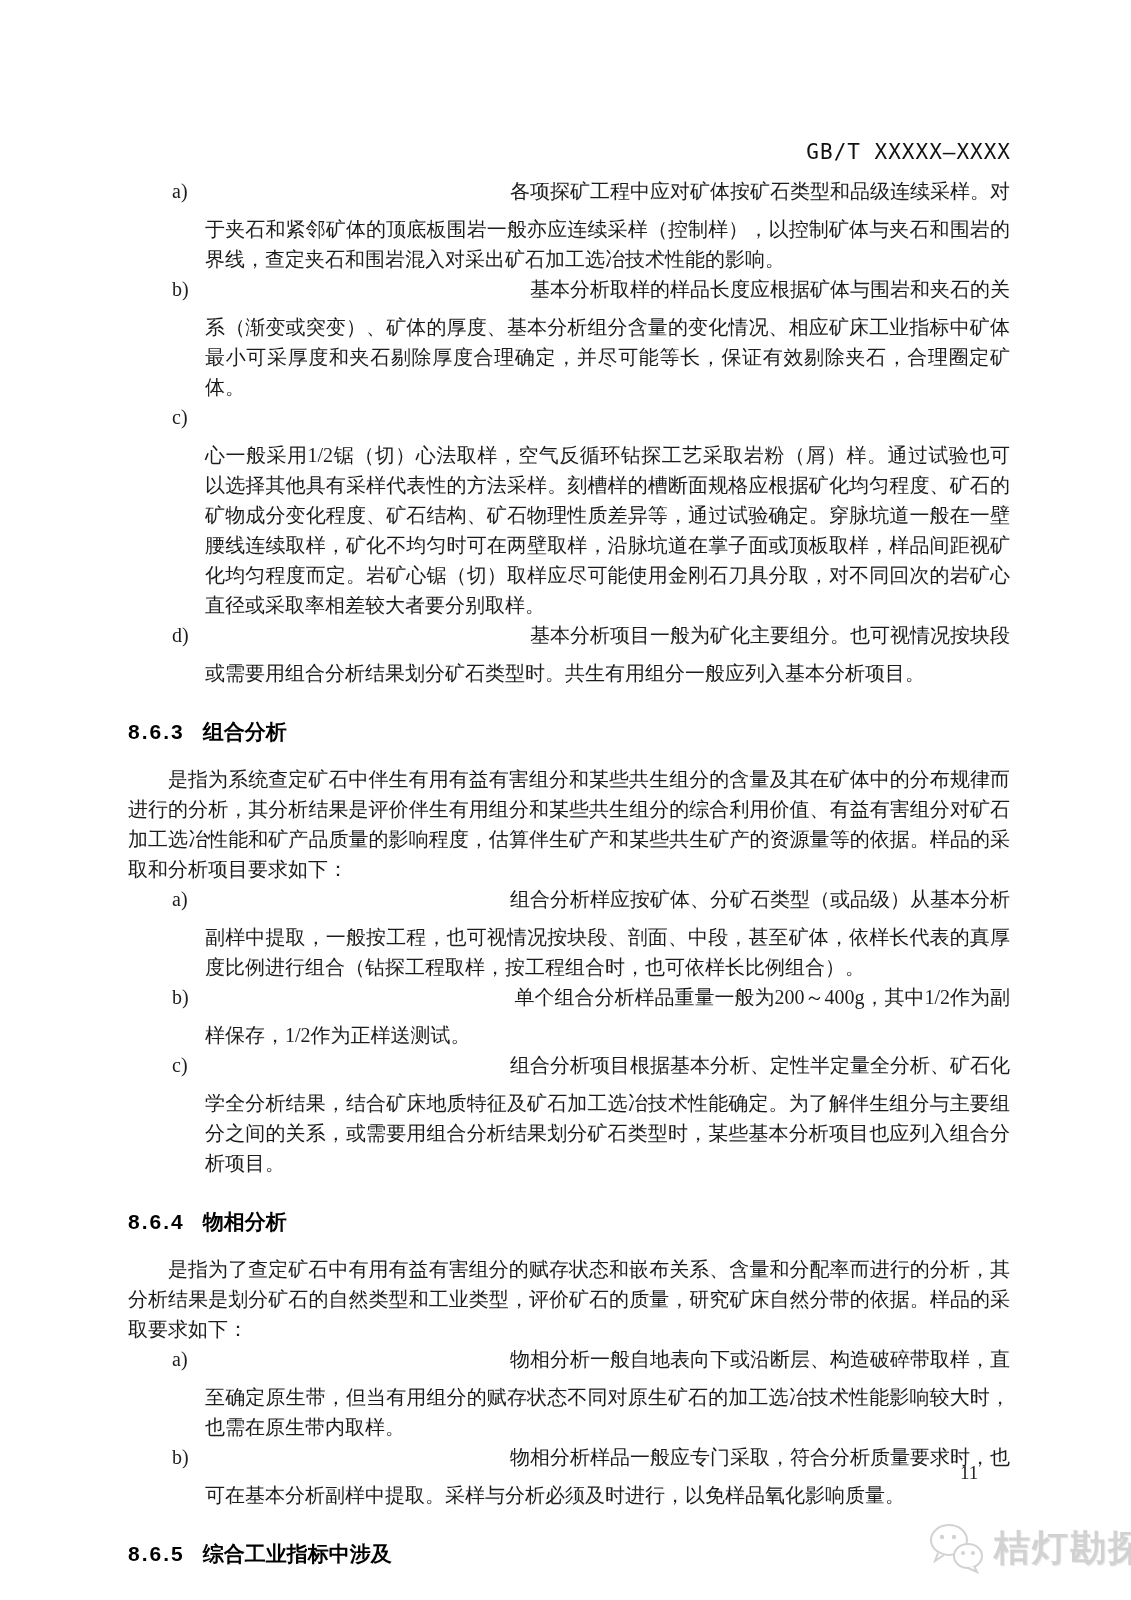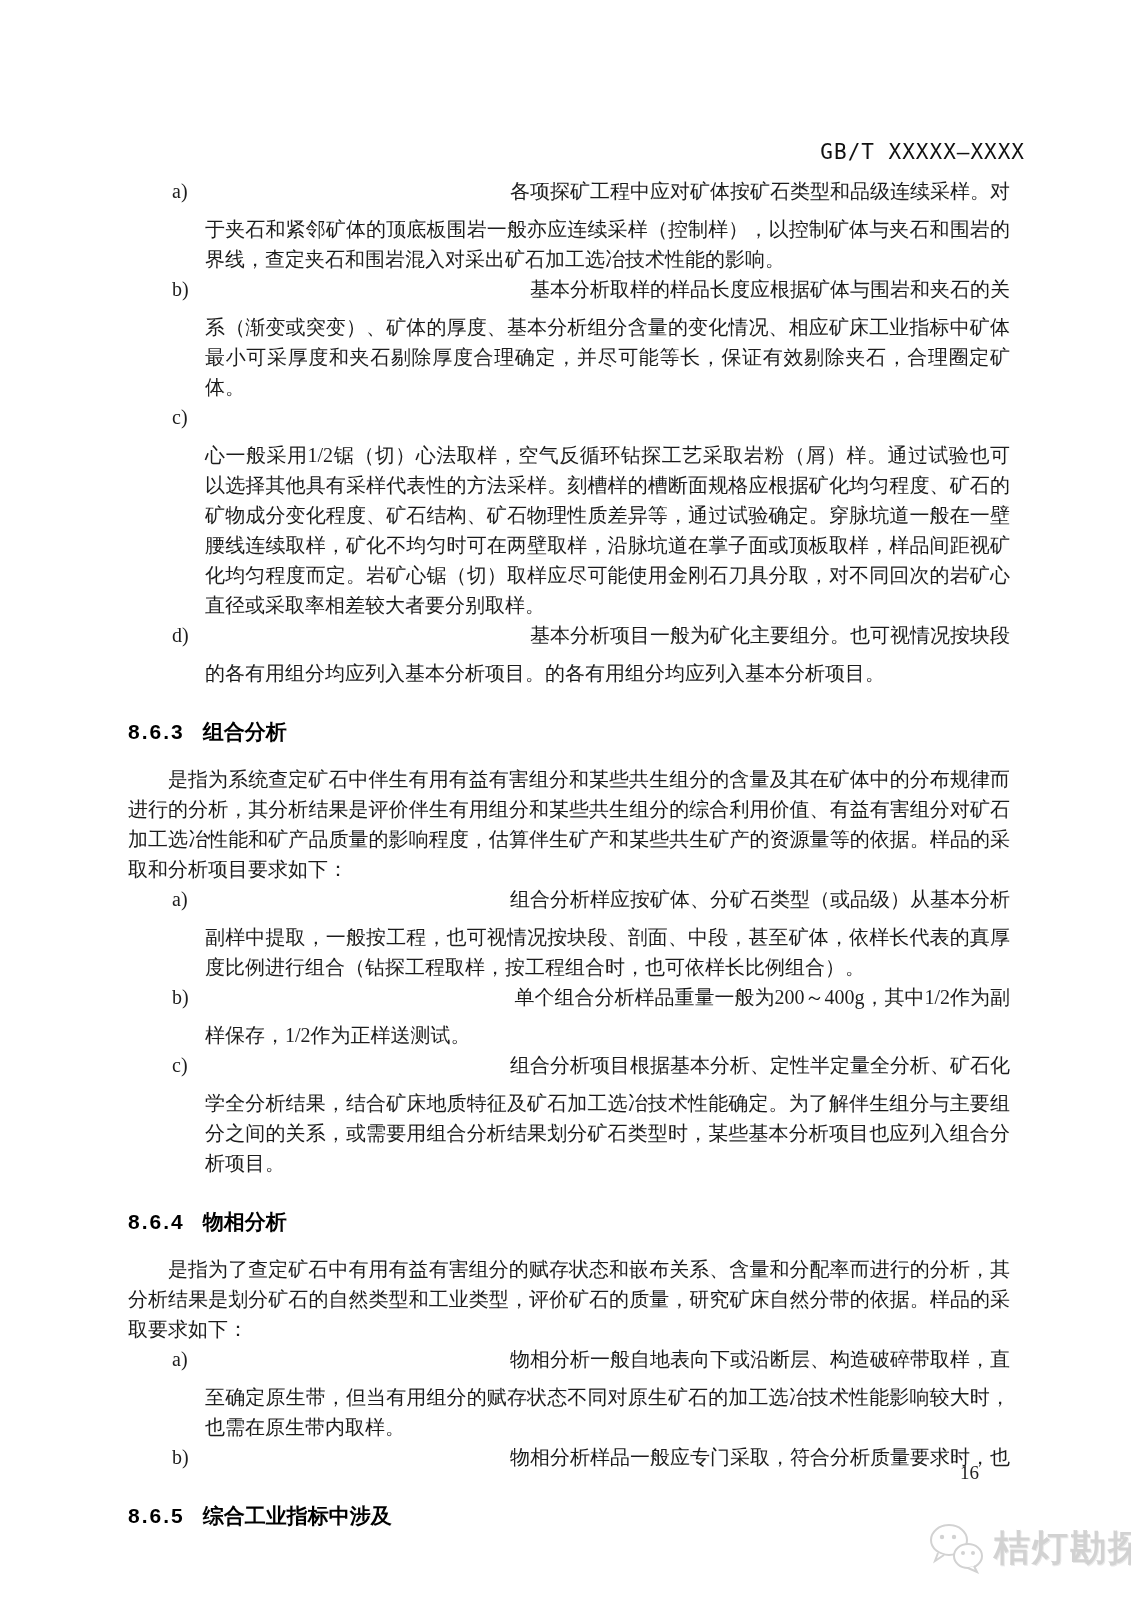--- a/index.html
+++ b/index.html
@@ -6,21 +6,21 @@
   .page{
     position:relative;
     width:1131px;height:1600px;
     background:#ffffff;
     overflow:hidden;
     font-family:"Liberation Serif","DejaVu Serif",serif;
     color:#1c1c1c;
   }
   .doc-header{
     position:absolute;
-    top:140px;right:106px;
+    top:140px;right:120px;
     font-family:"DejaVu Sans Mono","Liberation Mono",monospace;
     font-size:21px;
     letter-spacing:1px;
     color:#111;
     white-space:nowrap;
   }
   .body-area{
     position:absolute;
     top:176px;left:128px;
     width:882px;
@@ -115,21 +115,21 @@
         <span class="item-label">c)</span>
       </div>
       <div class="item-rest">心一般采用1/2锯（切）心法取样，空气反循环钻探工艺采取岩粉（屑）样。通过试验也可以选择其他具有采样代表性的方法采样。刻槽样的槽断面规格应根据矿化均匀程度、矿石的矿物成分变化程度、矿石结构、矿石物理性质差异等，通过试验确定。穿脉坑道一般在一壁腰线连续取样，矿化不均匀时可在两壁取样，沿脉坑道在掌子面或顶板取样，样品间距视矿化均匀程度而定。岩矿心锯（切）取样应尽可能使用金刚石刀具分取，对不同回次的岩矿心直径或采取率相差较大者要分别取样。</div>
     </div>
 
     <div class="list-item">
       <div class="item-first">
         <span class="item-label">d)</span>
         <span class="item-first-text">基本分析项目一般为矿化主要组分。也可视情况按块段</span>
       </div>
-      <div class="item-rest">的各有用组分均应列入基本分析项目。的各有用组分均应列入基本分析项目。</div>
+      <div class="item-rest">或需要用组合分析结果划分矿石类型时。共生有用组分一般应列入基本分析项目。</div>
     </div>
 
     <div class="sec-heading">
       <span class="sec-num">8.6.3</span><span>组合分析</span>
     </div>
     <p class="intro-para">是指为系统查定矿石中伴生有用有益有害组分和某些共生组分的含量及其在矿体中的分布规律而进行的分析，其分析结果是评价伴生有用组分和某些共生组分的综合利用价值、有益有害组分对矿石加工选冶性能和矿产品质量的影响程度，估算伴生矿产和某些共生矿产的资源量等的依据。样品的采取和分析项目要求如下：</p>
 
     <div class="list-item">
       <div class="item-first">
         <span class="item-label">a)</span>
@@ -165,29 +165,30 @@
         <span class="item-first-text">物相分析一般自地表向下或沿断层、构造破碎带取样，直</span>
       </div>
       <div class="item-rest">至确定原生带，但当有用组分的赋存状态不同对原生矿石的加工选冶技术性能影响较大时，也需在原生带内取样。</div>
     </div>
 
     <div class="list-item">
       <div class="item-first">
         <span class="item-label">b)</span>
         <span class="item-first-text">物相分析样品一般应专门采取，符合分析质量要求时，也</span>
       </div>
+      <div class="item-rest">可在基本分析副样中提取。采样与分析必须及时进行，以免样品氧化影响质量。</div>
     </div>
 
     <div class="sec-heading">
       <span class="sec-num">8.6.5</span><span>综合工业指标中涉及</span>
     </div>
 
   </div>
 
-  <div class="page-number">16</div>
+  <div class="page-number">11</div>
 
   <div class="watermark">
     <svg class="wechat-icon" width="58" height="52" viewBox="0 0 58 52" aria-hidden="true">
       <g fill="none" stroke="#d2d2d2" stroke-width="2">
         <ellipse cx="21" cy="18" rx="18" ry="15"></ellipse>
         <path d="M10 31 L7 39 L16 33" fill="#ffffff" stroke="#d2d2d2"></path>
         <ellipse cx="40" cy="34" rx="14" ry="12" fill="#ffffff"></ellipse>
         <path d="M46 44 L49 50 L40 46" fill="#ffffff" stroke="#d2d2d2"></path>
       </g>
       <g fill="#d2d2d2">

